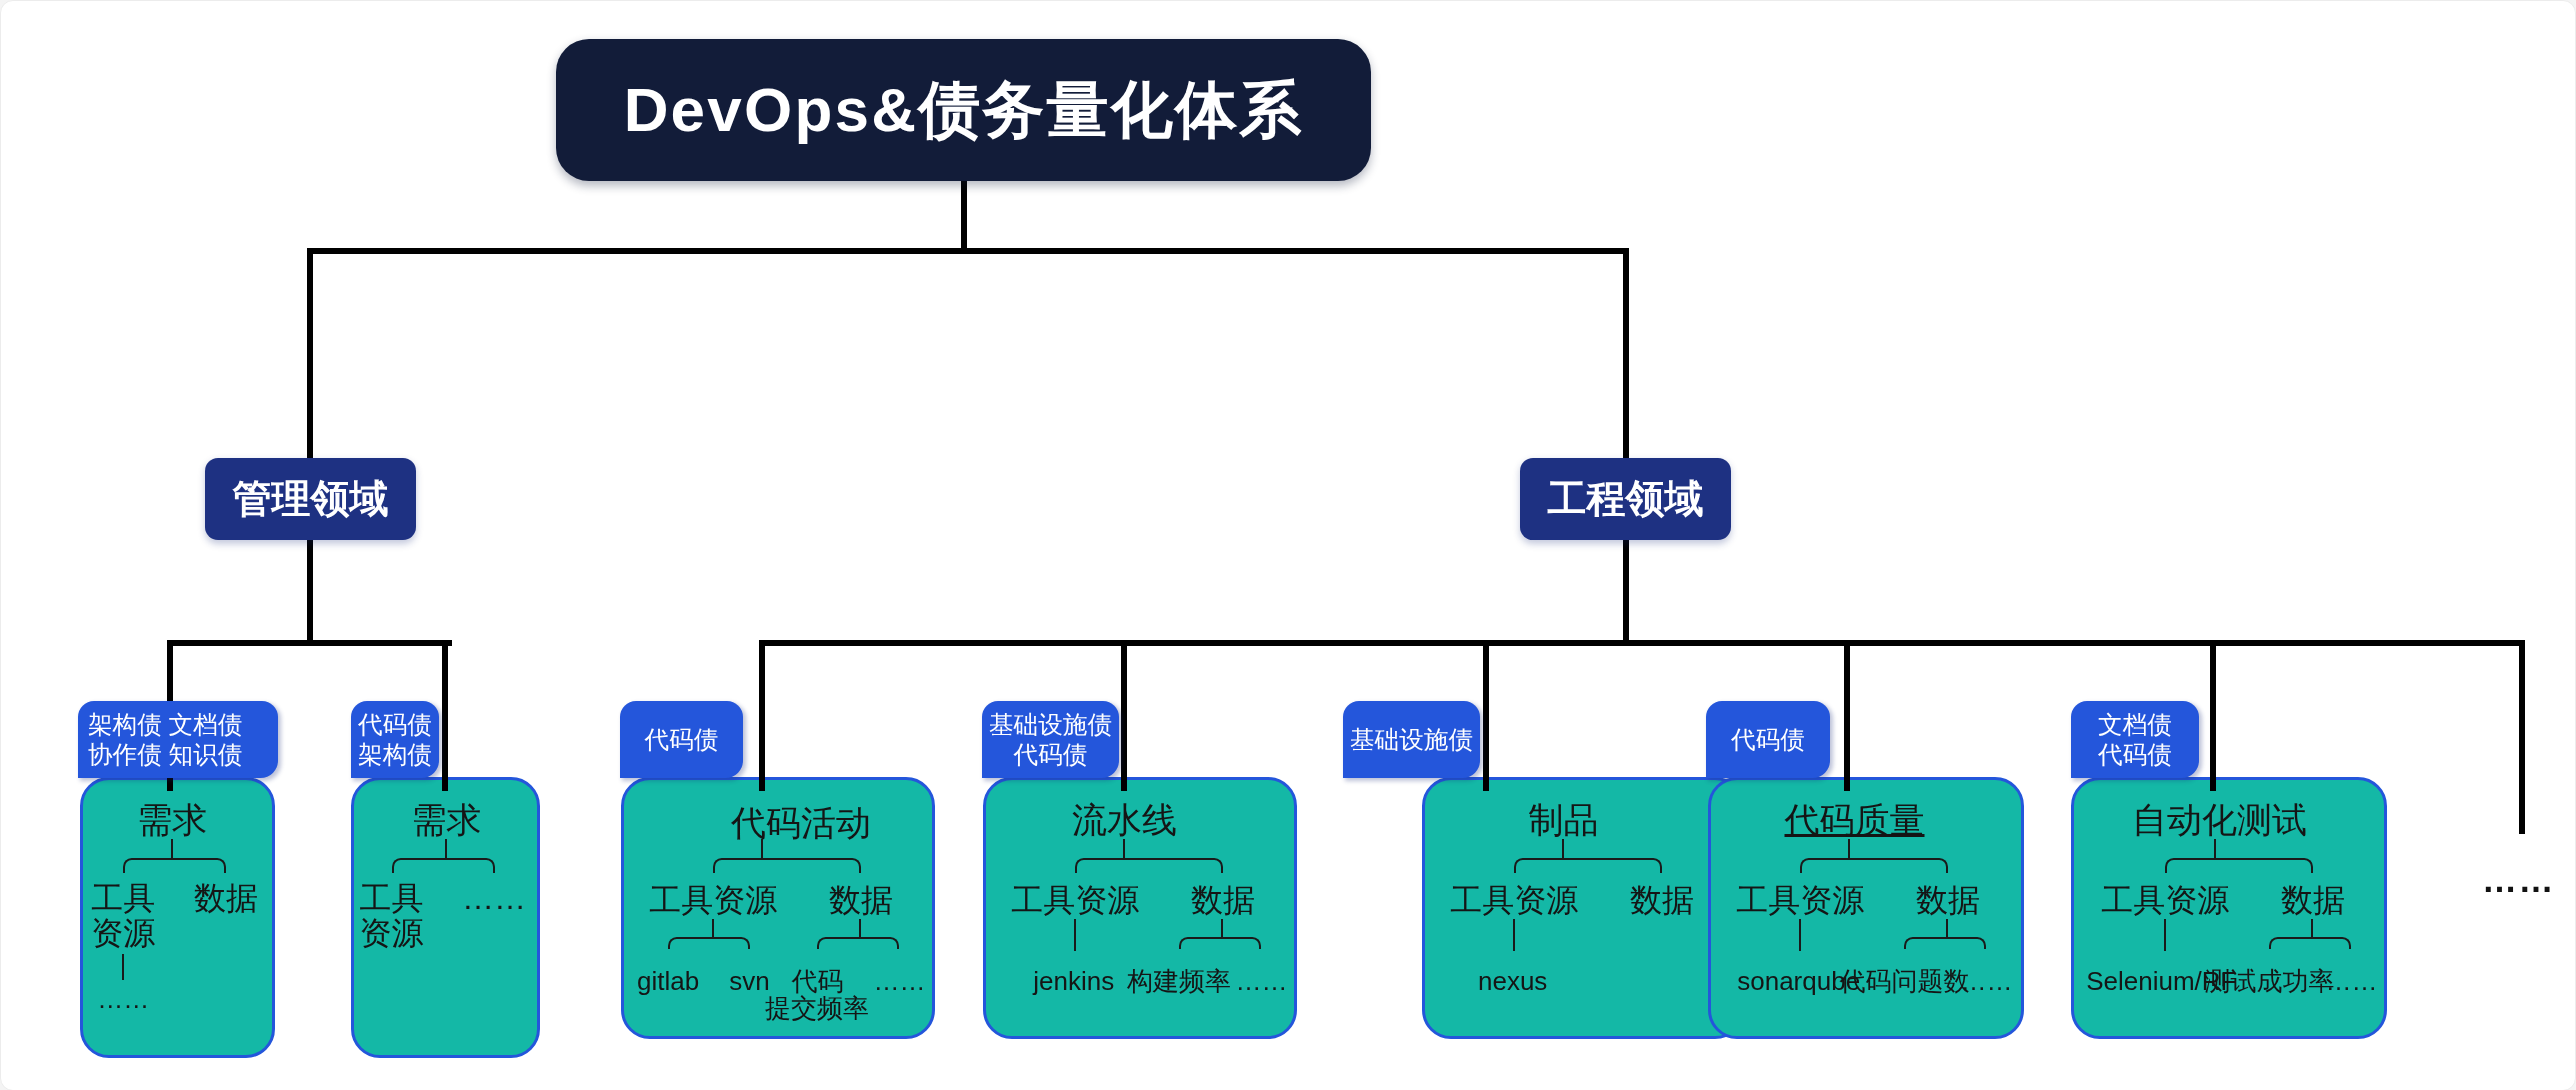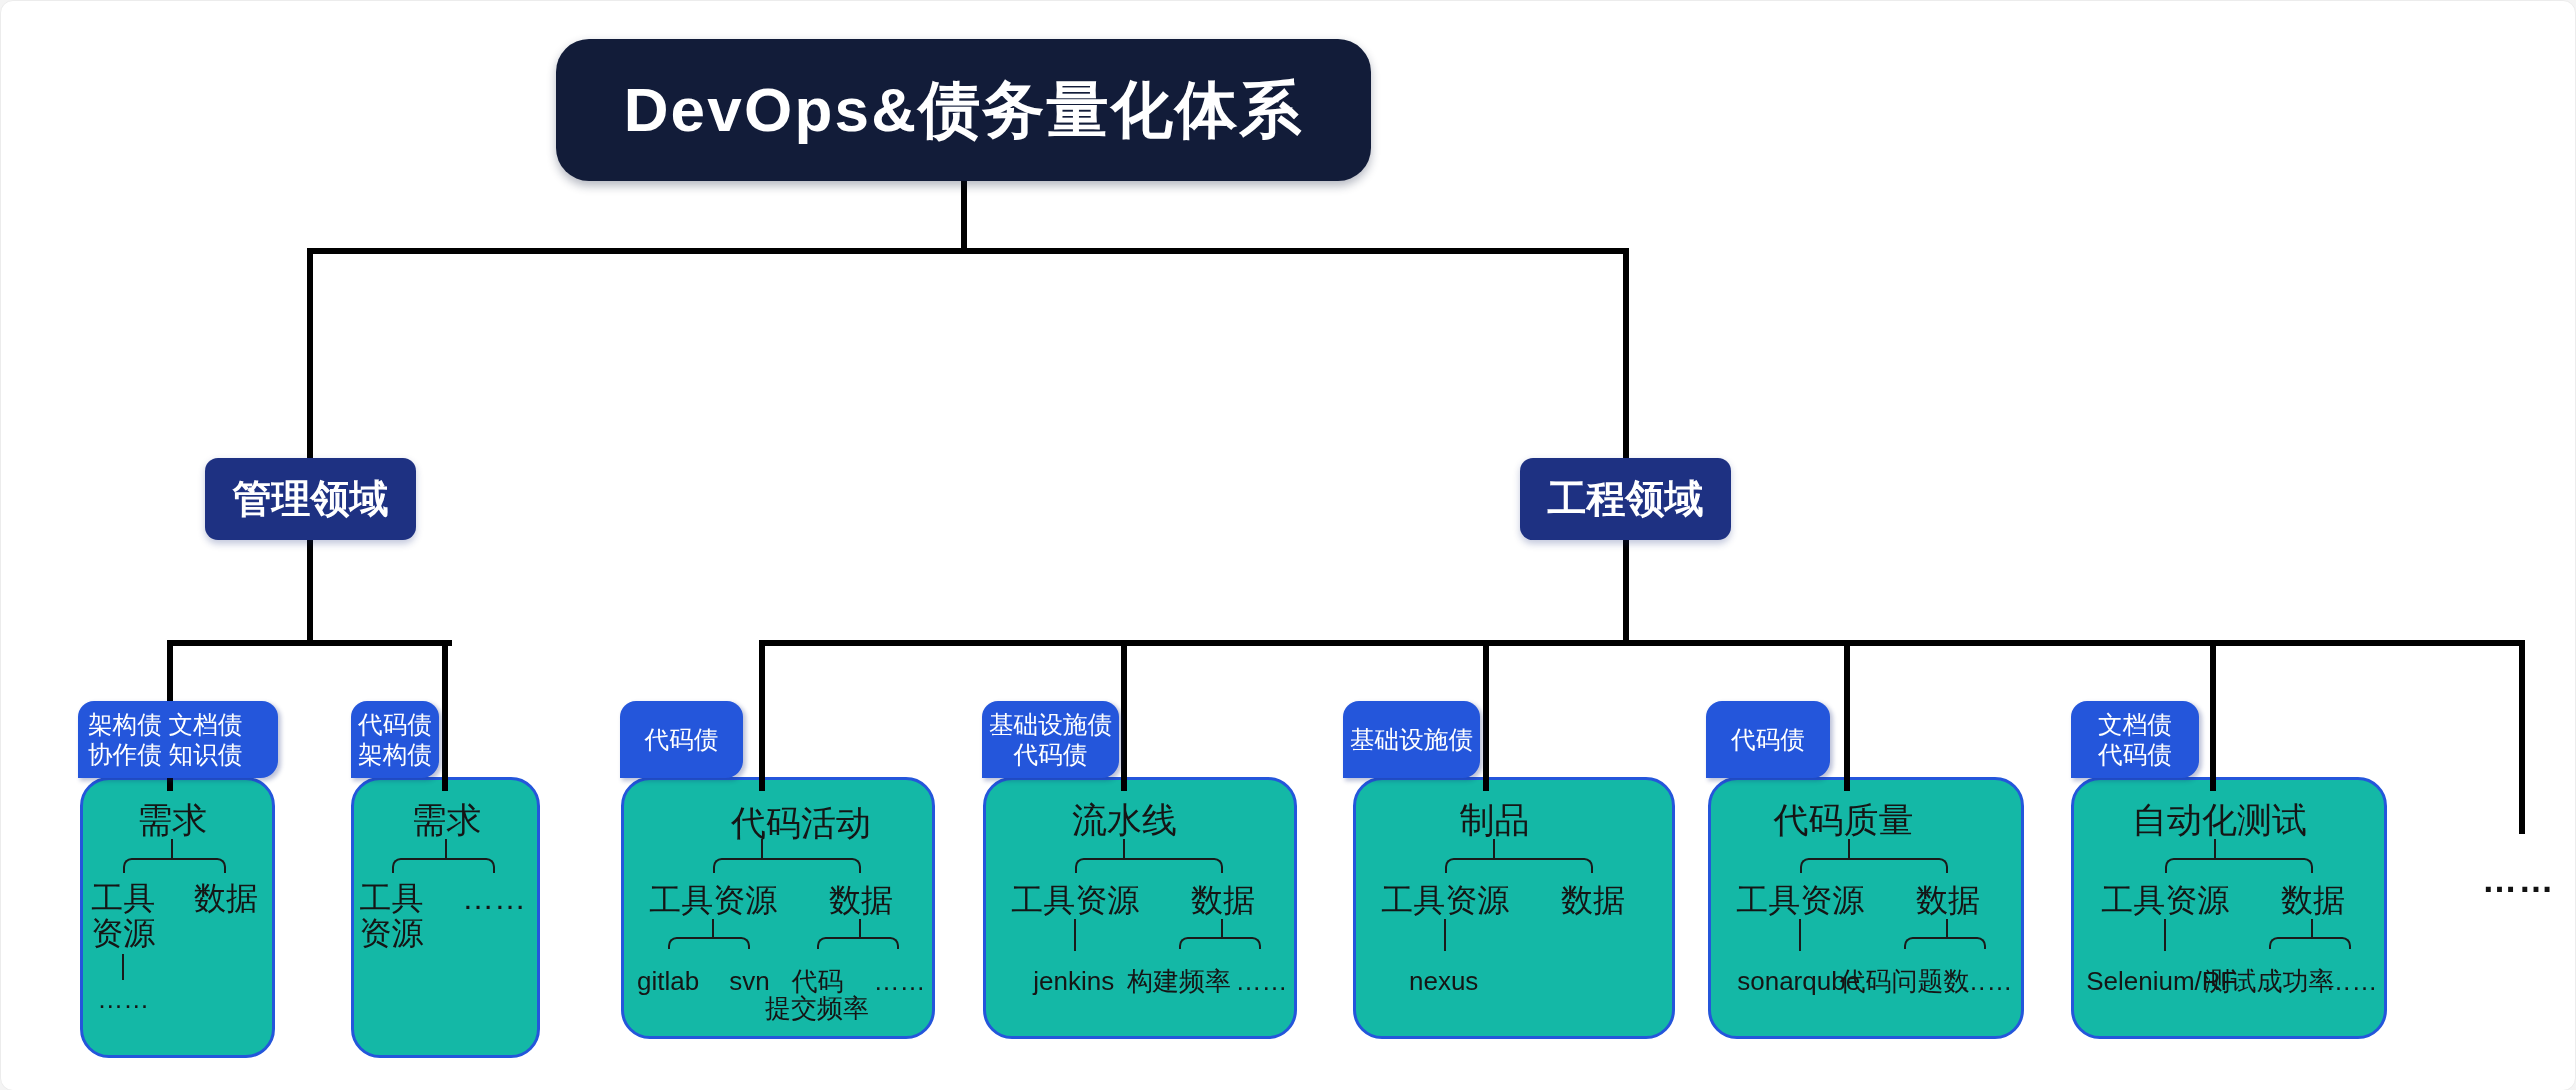--- a/index.html
+++ b/index.html
@@ -137,35 +137,35 @@
     <div class="stub" style="left:235px;top:139px;height:18px;"></div>
     <div class="bracket" style="left:193px;top:157px;width:82px;height:11.6px;"></div>
     <div class="lbl l3-lbl" style="left:0.7px;width:174px;top:187px;">jenkins</div>
     <div class="lbl l3-lbl" style="left:128px;width:130px;top:187px;">构建频率</div>
     <div class="lbl l3-lbl" style="left:232px;width:87px;top:187px;">……</div>
   </div>
 
   <div class="tag" style="left:1342px;width:137px;">
     <div>基础设施债</div>
   </div>
-  <div class="card" style="left:1352px;width:322px;height:262px;">
+  <div class="card" style="left:1421px;width:322px;height:262px;">
     <div class="lbl root-lbl" style="left:30px;width:217px;top:19.5px;">制品</div>
     <div class="stub" style="left:137px;top:59px;height:19px;"></div>
     <div class="bracket" style="left:89px;top:78px;width:148px;height:14.5px;"></div>
     <div class="lbl l2-lbl" style="left:2.2px;width:174px;top:103px;">工具资源</div>
     <div class="lbl l2-lbl" style="left:150px;width:174px;top:103px;">数据</div>
     <div class="stub" style="left:88px;top:139px;height:32px;"></div>
     <div class="lbl l3-lbl" style="left:0.7px;width:174px;top:187px;">nexus</div>
   </div>
 
   <div class="tag" style="left:1705px;width:124px;">
     <div>代码债</div>
   </div>
   <div class="card" style="left:1707px;width:316px;height:262px;">
-    <div class="lbl root-lbl" style="left:24px;width:217px;top:19.5px;">代码质量</div>
+    <div class="lbl root-lbl" style="left:35px;width:217px;top:19.5px;text-decoration:underline;">代码质量</div>
     <div class="stub" style="left:137px;top:59px;height:19px;"></div>
     <div class="bracket" style="left:89px;top:78px;width:148px;height:14.5px;"></div>
     <div class="lbl l2-lbl" style="left:2.2px;width:174px;top:103px;">工具资源</div>
     <div class="lbl l2-lbl" style="left:150px;width:174px;top:103px;">数据</div>
     <div class="stub" style="left:88px;top:139px;height:32px;"></div>
     <div class="stub" style="left:235px;top:139px;height:18px;"></div>
     <div class="bracket" style="left:193px;top:157px;width:82px;height:11.6px;"></div>
     <div class="lbl l3-lbl" style="left:0.7px;width:174px;top:187px;">sonarqube</div>
     <div class="lbl l3-lbl" style="left:121px;width:145px;top:187px;">代码问题数</div>
     <div class="lbl l3-lbl" style="left:232px;width:87px;top:187px;">……</div>

